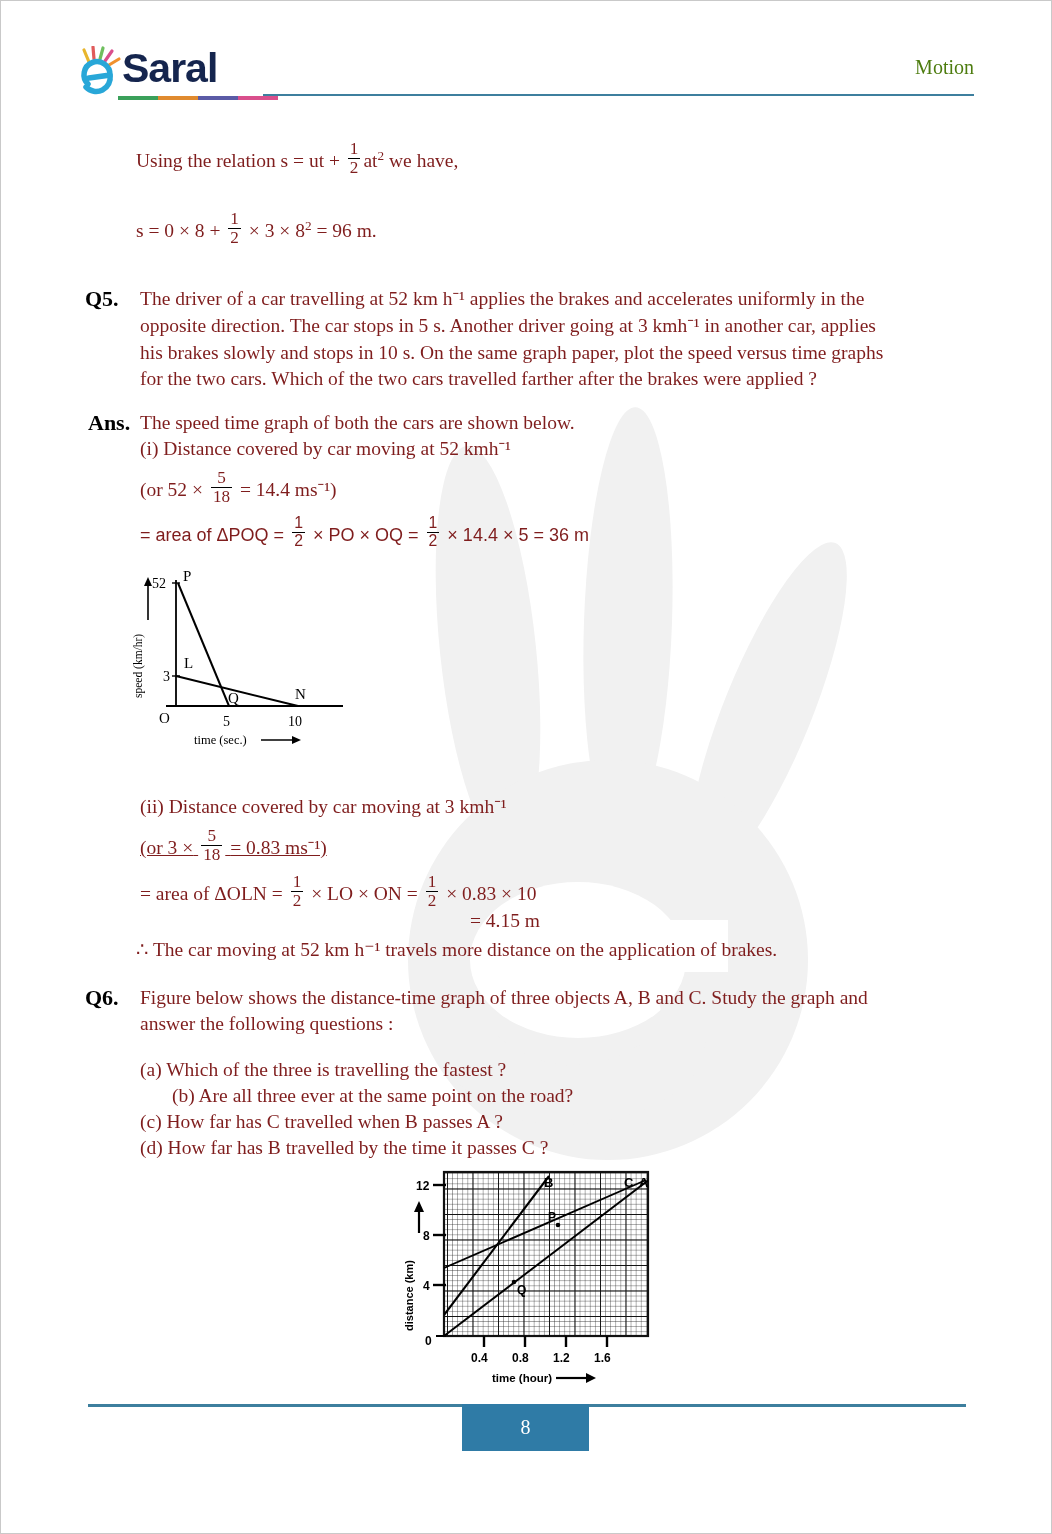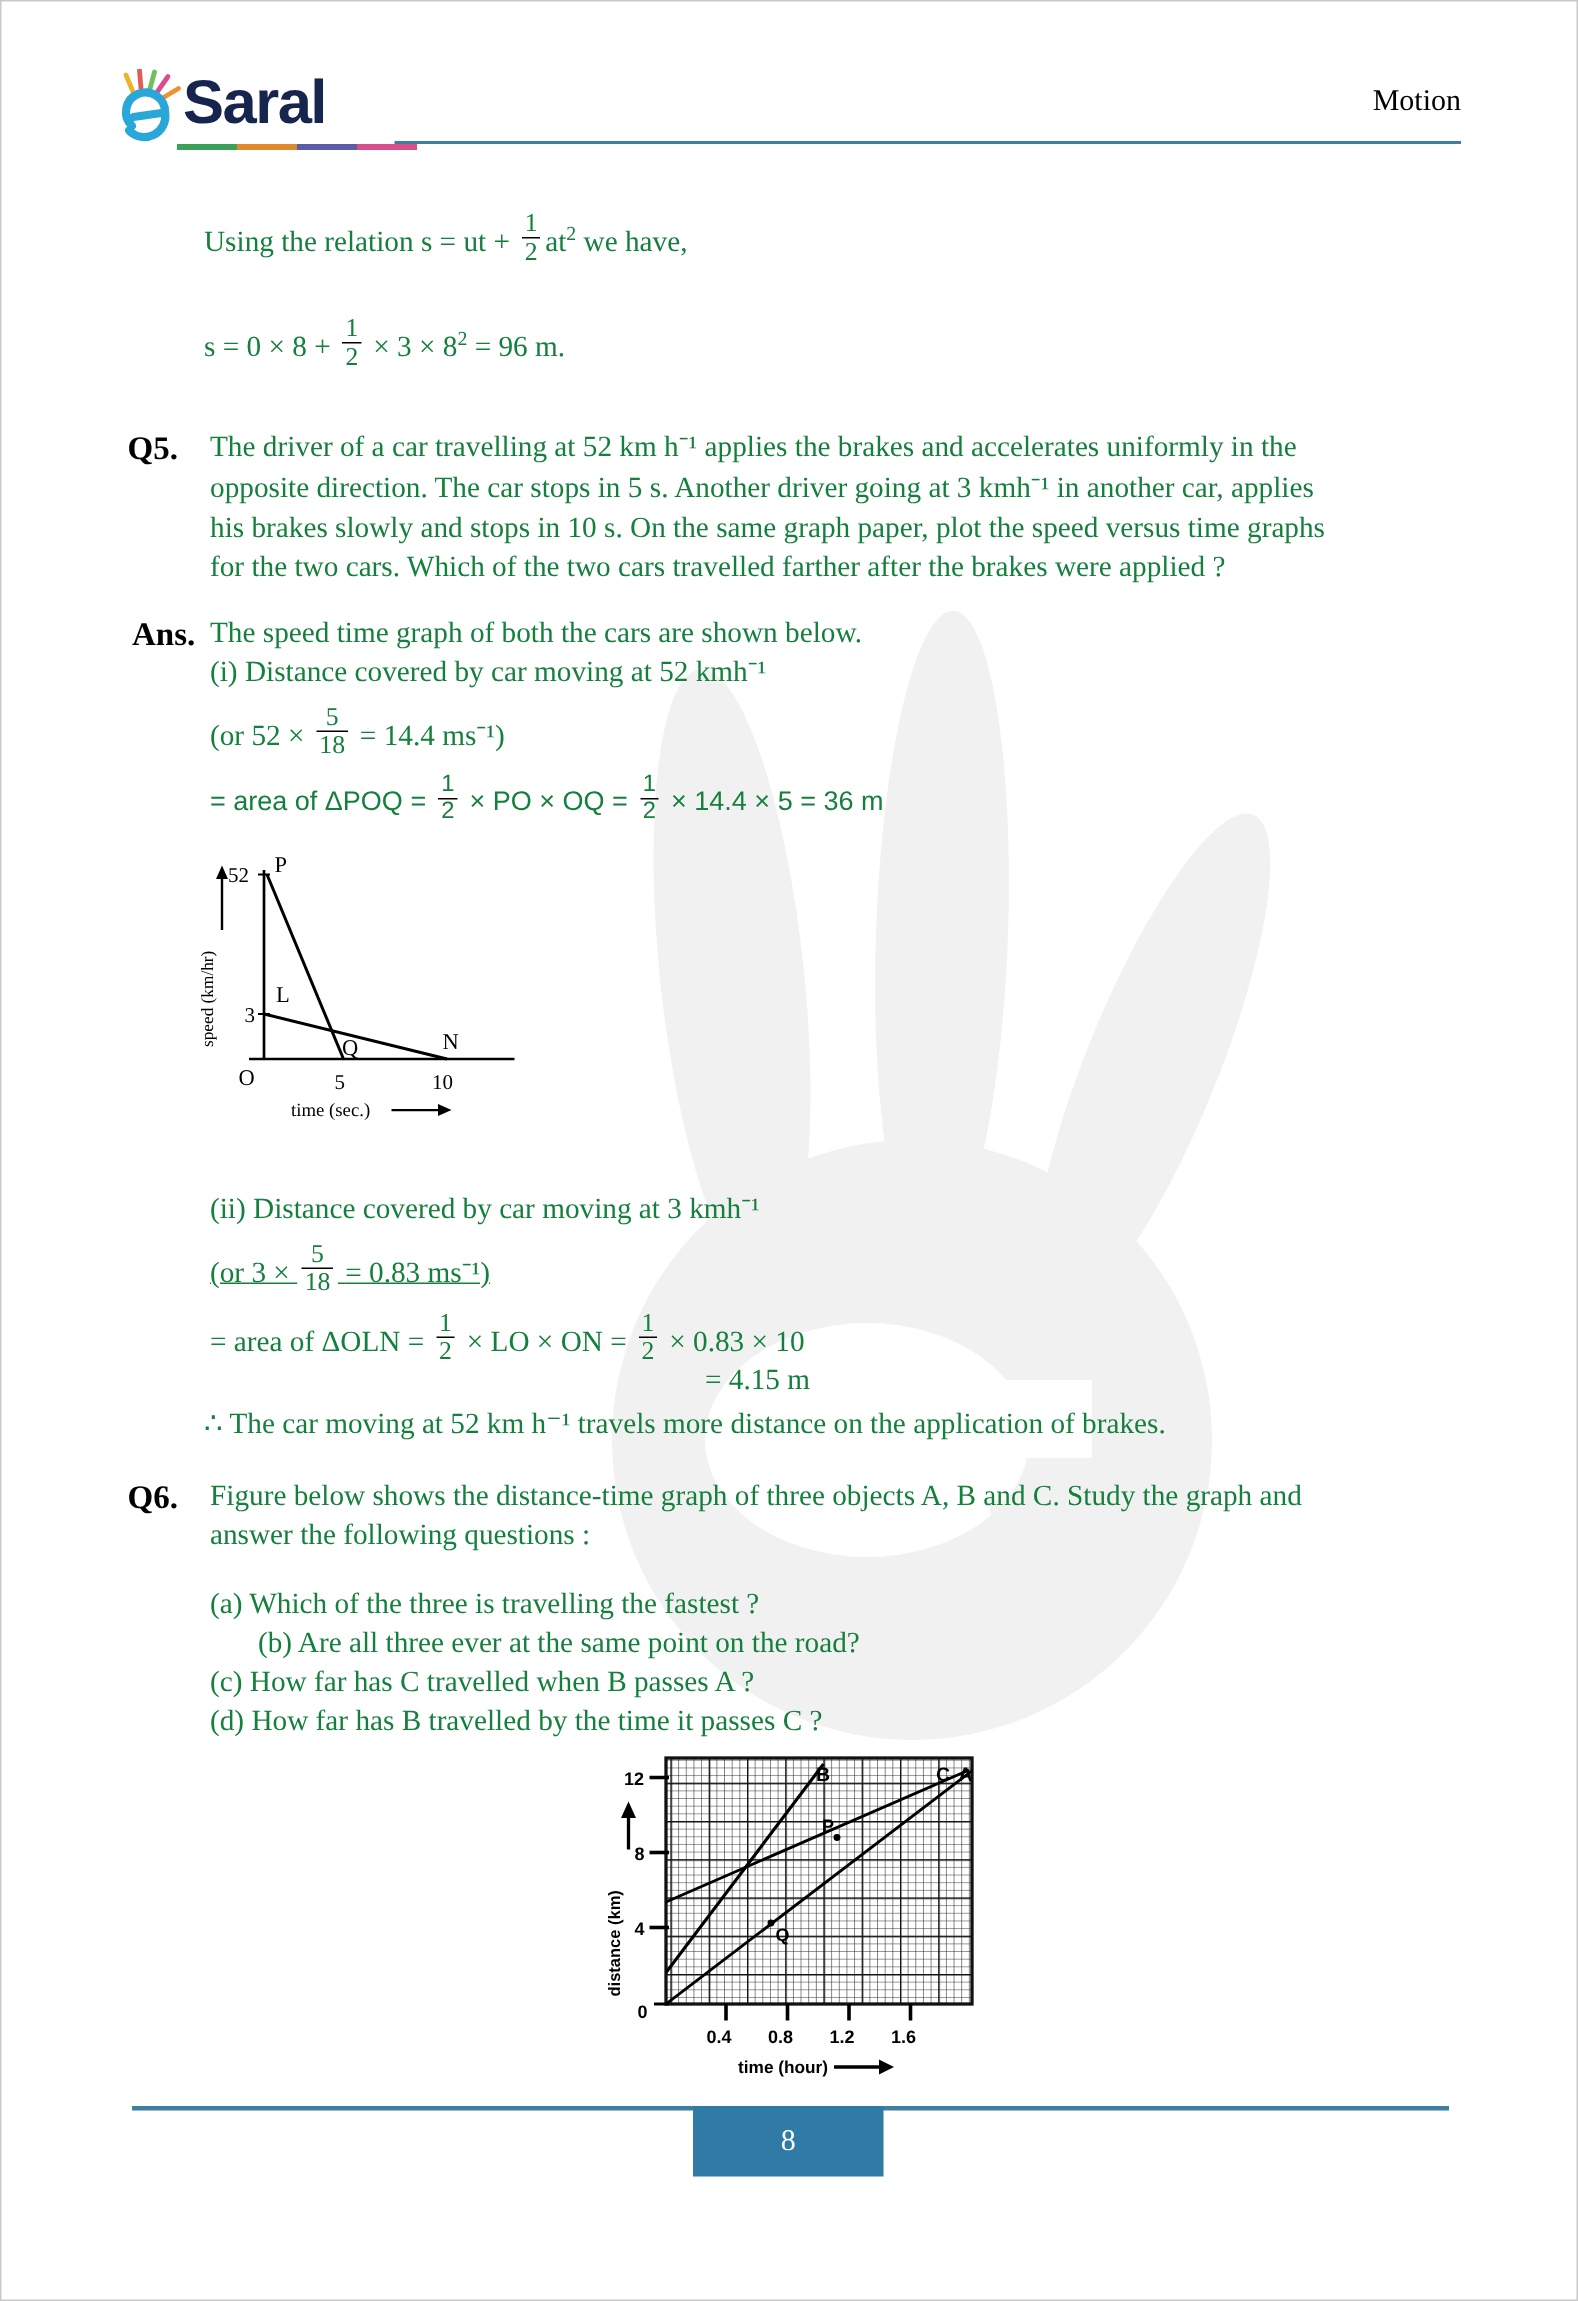--- a/index.html
+++ b/index.html
@@ -70,21 +70,21 @@
     display: flex;
   }
   .logo-underline span { height: 100%; }
 
   .header-title {
     position: absolute;
     right: 78px;
     top: 56px;
     font-size: 20px;
     font-family: "Liberation Serif", serif;
-    color: #000000;
+    color: #4d7c0f;
   }
   .header-rule {
     position: absolute;
     left: 263px;
     top: 94px;
     width: 711px;
     height: 2px;
     background: #3d7f9e;
   }
 
@@ -92,21 +92,21 @@
   .content {
     position: absolute;
     left: 0; top: 0;
     width: 1052px;
     z-index: 2;
   }
   .line {
     position: absolute;
     font-size: 19.5px;
     line-height: 1.33;
-    color: #15803d;
+    color: #7f1d1d;
     white-space: nowrap;
   }
   .qlabel {
     position: absolute;
     font-weight: bold;
     font-size: 22px;
     color: #000;
   }
   .sans { font-family: "Liberation Sans", sans-serif; font-size: 18px; }
 

